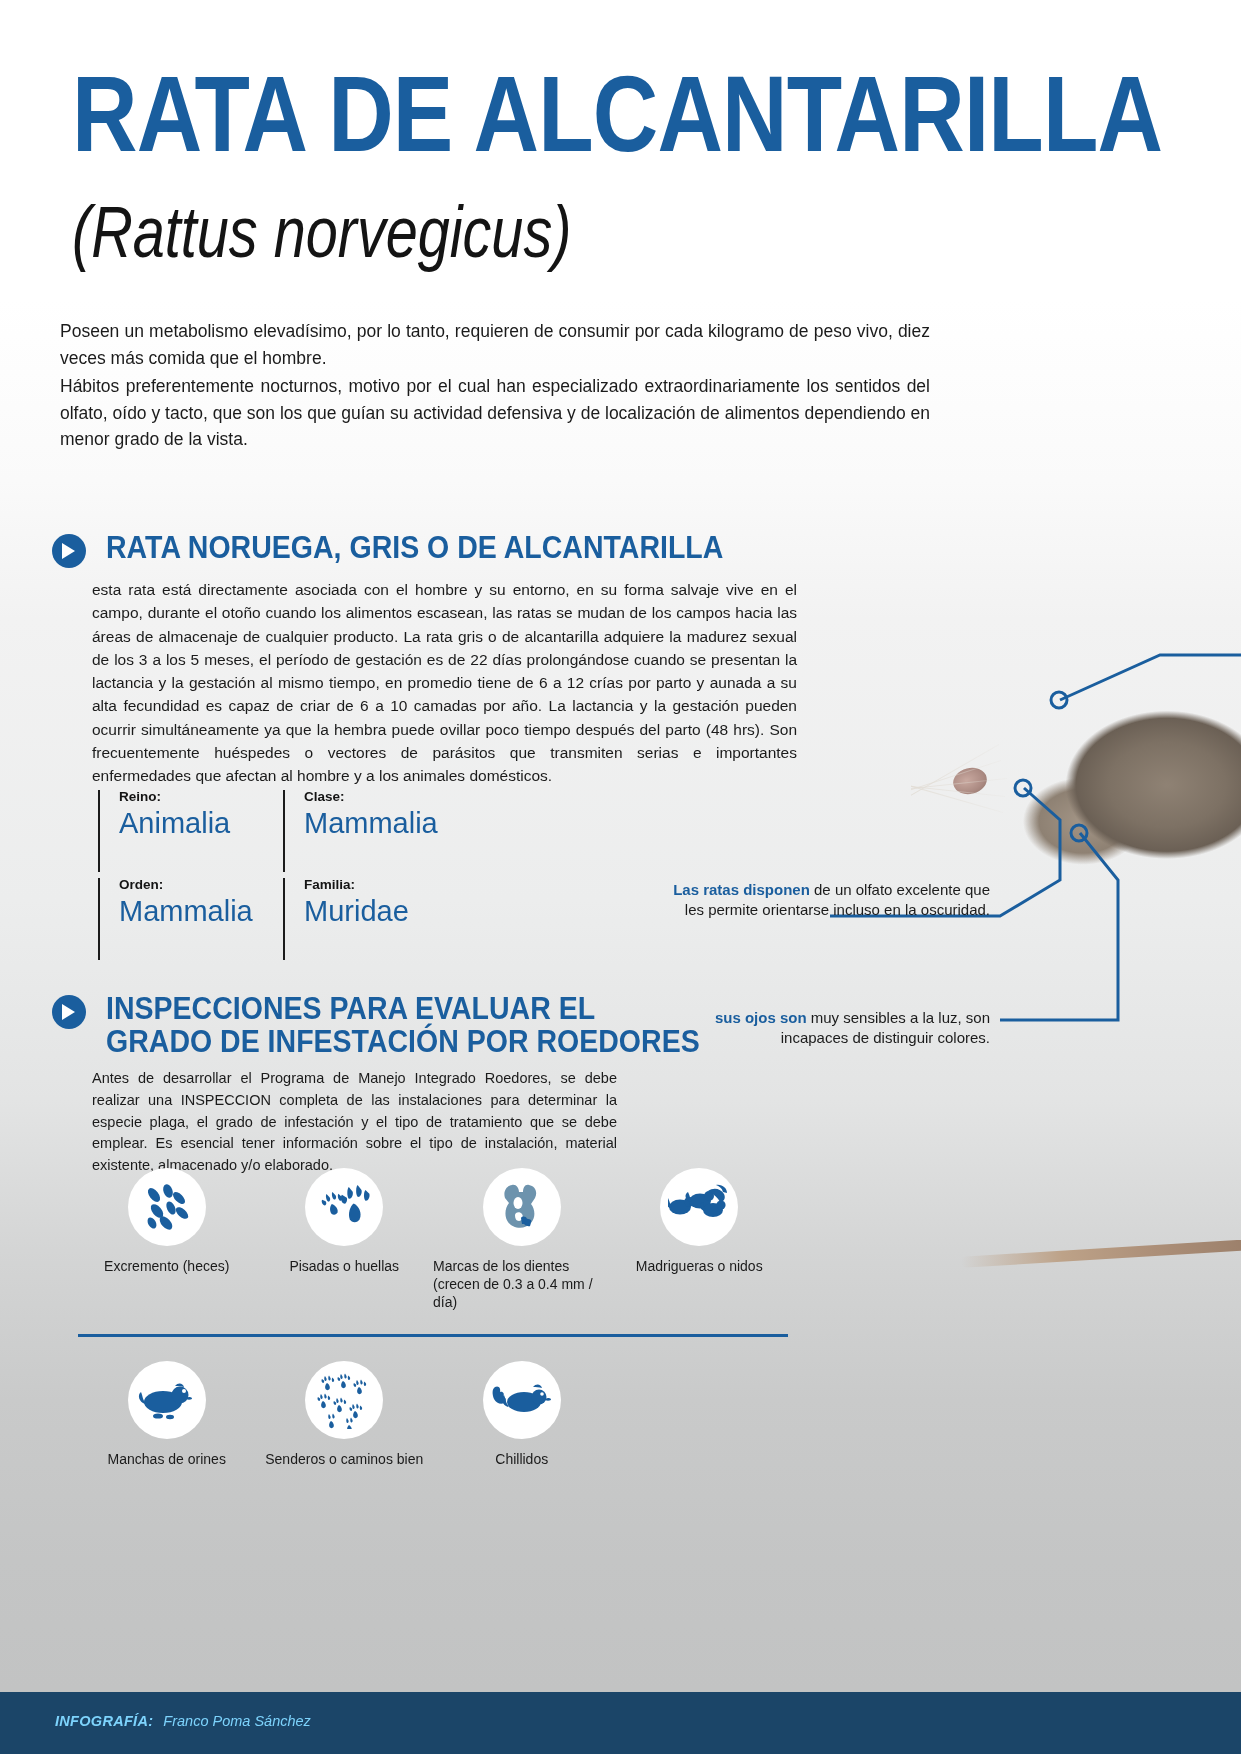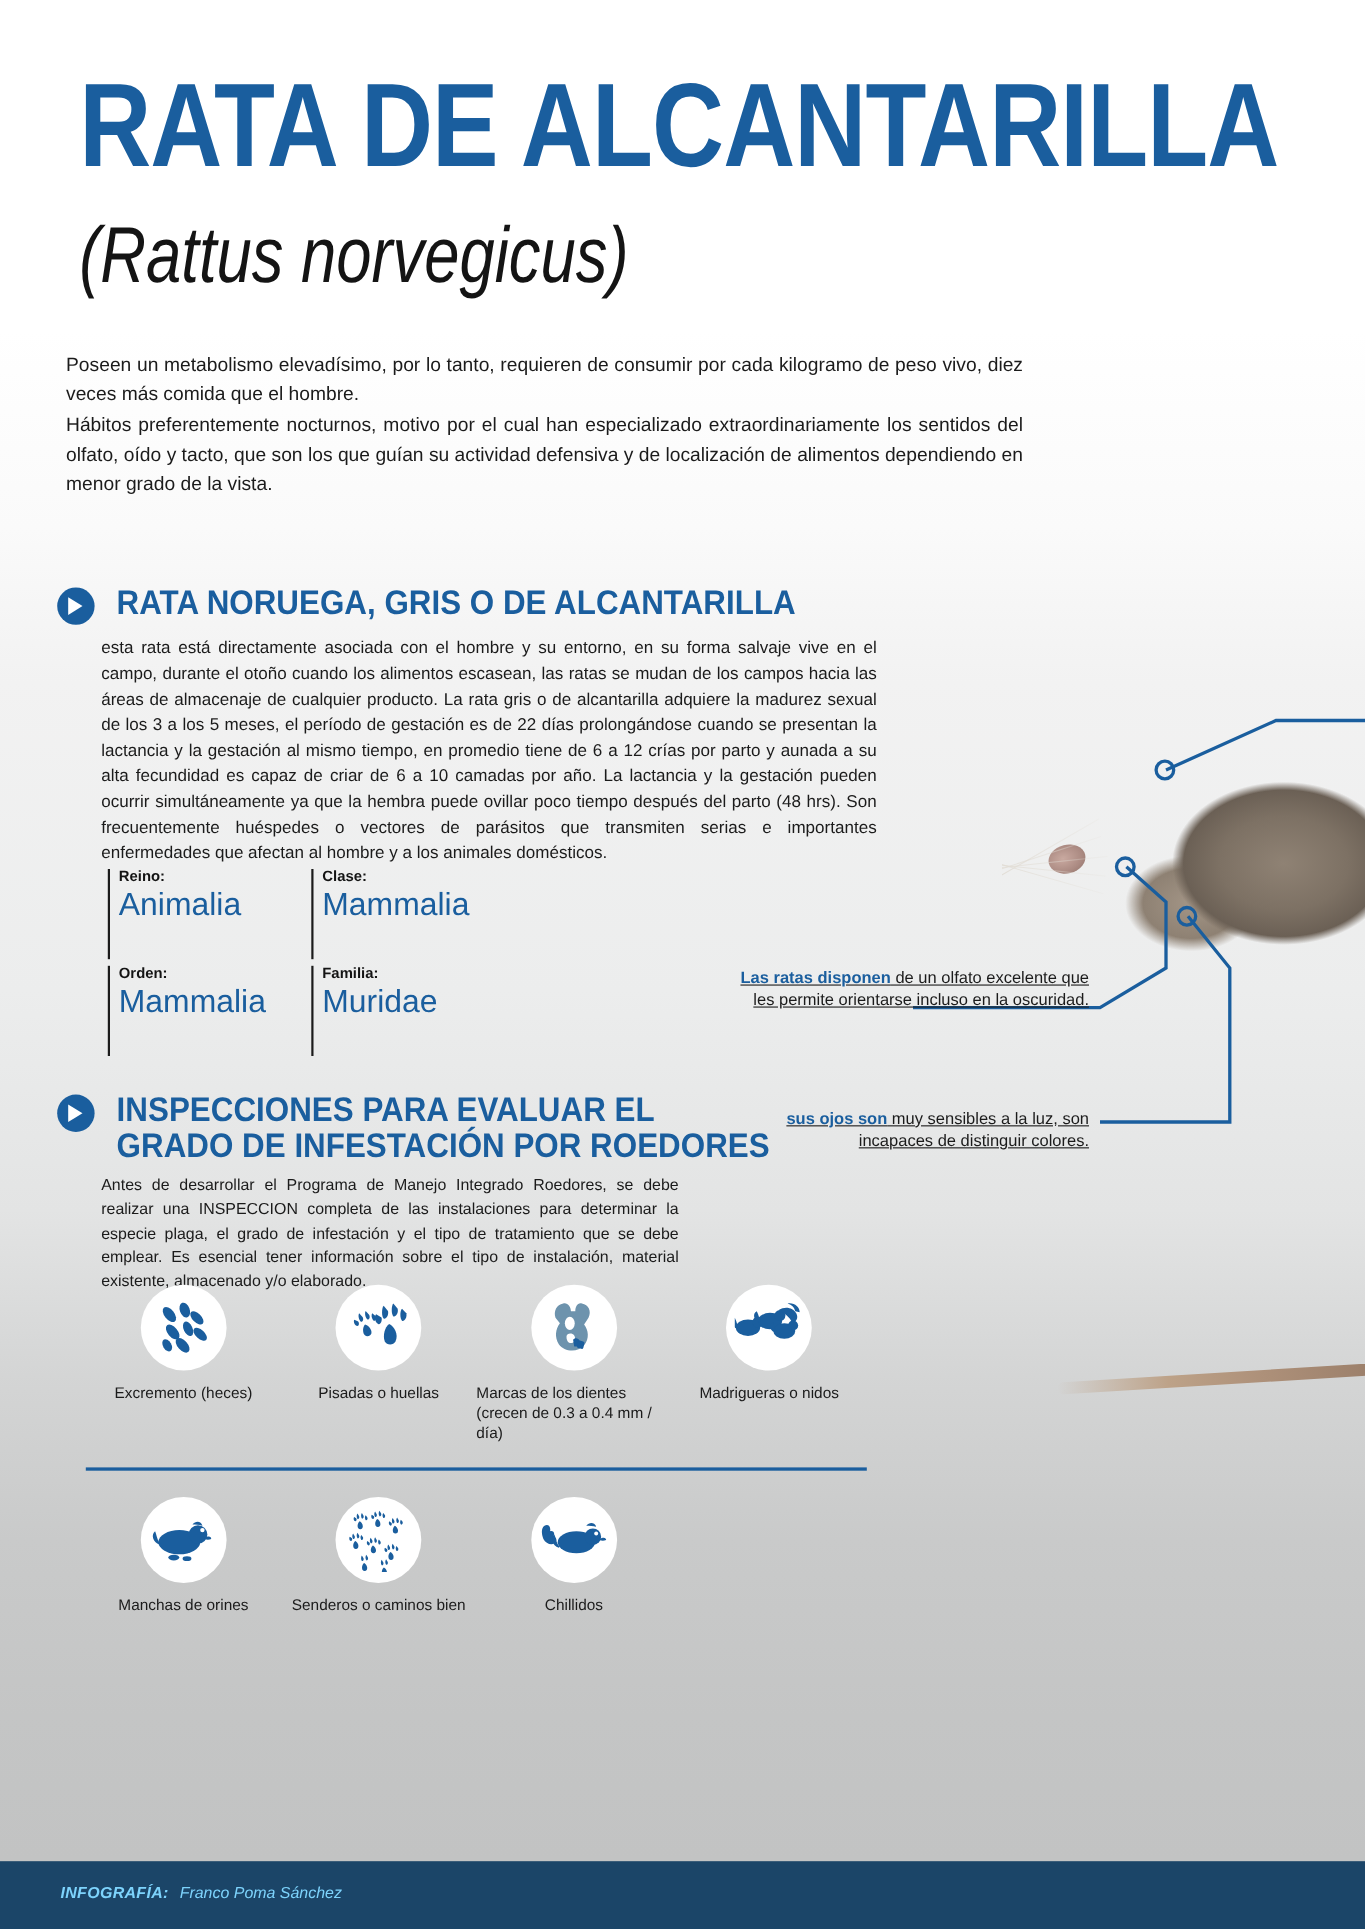--- a/index.html
+++ b/index.html
@@ -110,21 +110,21 @@
 
   
   .taxo {
     position: absolute; left: 98px; top: 790px;
     display: grid;
     grid-template-columns: 185px 185px;
     grid-template-rows: 88px 88px;
   }
   .taxo-cell {
     border-left: 2.5px solid #1b1b1b;
-    padding-left: 8px;
+    padding-left: 19px;
     height: 82px;
   }
   .taxo-label {
     font-size: 13.5px;
     font-weight: bold;
     color: #141414;
     line-height: 1.1;
   }
   .taxo-value {
     font-size: 29px;
@@ -187,21 +187,20 @@
     width: 1241px; height: 1754px;
     pointer-events: none;
   }
 
   .callout {
     position: absolute;
     text-align: right;
     font-size: 15px;
     line-height: 1.36;
     color: #1b1b1b;
-    text-decoration: underline;
   }
   .callout b { color: #1a5e9e; font-weight: bold; }
   #callout-smell { left: 660px; top: 880px; width: 330px; }
   #callout-eyes  { left: 700px; top: 1008px; width: 290px; }
 
   
   .icon-grid {
     position: absolute;
     left: 78px; top: 1168px;
     width: 710px;

